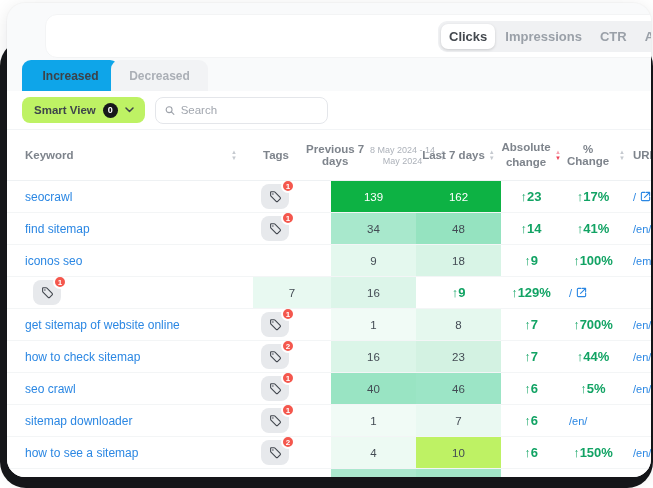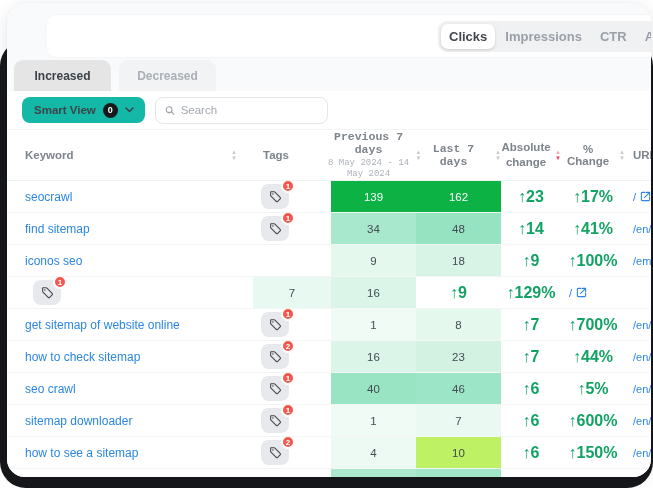--- a/index.html
+++ b/index.html
@@ -32,28 +32,28 @@
     font-size:13px; font-weight:600; color:#9aa0a8;
     padding:5px 8px; border-radius:7px; cursor:default; white-space:nowrap;
   }
   .seg-active { background:#ffffff; color:#43484e; box-shadow:0 1px 3px rgba(0,0,0,.16); }
   
   .tab {
     position:absolute; top:57px; height:31px; width:97px;
     display:flex; align-items:center; justify-content:center;
     font-size:12px; font-weight:600; border-radius:9px 9px 0 0;
   }
-  .tab-on  { left:7px; background:#e5e5e5; color:#3c4248; }
-  .tab-off { left:112px; background:#f2f3f5; color:#abafb6; }
+  .tab-on  { left:15px; background:#0ea5e9; color:#3c4248; }
+  .tab-off { left:104px; background:#f2f3f5; color:#abafb6; }
   
   .panel { position:absolute; left:0; right:0; top:88px; bottom:0; background:#ffffff; }
   .filters { height:38px; display:flex; align-items:center; gap:10px; padding-left:15px; }
   .smart-view {
     height:26px; display:inline-flex; align-items:center; gap:7px;
-    background:#14b8a6; border:none; border-radius:8px; padding:0 11px 0 12px;
+    background:#bef264; border:none; border-radius:8px; padding:0 11px 0 12px;
     font-family:inherit; font-size:11.5px; font-weight:700; color:#3e444b; cursor:pointer;
   }
   .sv-badge {
     width:15px; height:15px; border-radius:50%; background:#17181b; color:#fff;
     font-size:9px; font-weight:700; display:flex; align-items:center; justify-content:center;
   }
   .search-box {
     width:173px; height:27px; background:#fff; border:1px solid #e4e6ea; border-radius:8px;
     display:flex; align-items:center; gap:6px; padding:0 9px;
   }
@@ -67,21 +67,21 @@
     display:grid; padding-left:18px;
     grid-template-columns: 228px 78px 85px 85px 60px 64px 1fr;
   }
   .thead {
     height:52px; align-items:center; color:#7e848c; font-size:11.5px; font-weight:600;
     border-top:1px solid #f2f4f6; border-bottom:1px solid #eef1f3;
   }
   .th-keyword { display:flex; justify-content:space-between; align-items:center; padding-right:16px;gap:12px; }
   .th-tags { padding-left:10px; }
   .th-center { display:flex; align-items:center; justify-content:center; gap:4px; text-align:center; }
-  .th-stack { display:flex; flex-direction:column; align-items:center;font-family:Liberation Mono, monospace; }
+  .th-stack { display:flex; flex-direction:row; align-items:center; }
   .range { font-size:9px; color:#adb2ba; font-weight:400; width:86px; line-height:1.25; margin-top:2px; }
   .abs-label { width:54px; line-height:1.3; text-align:center; }
   .th-url { padding-left:8px; }
   .sort { display:inline-flex; flex-direction:column; font-size:6px; line-height:5px; gap:1px; color:#c5c9cf; cursor:pointer; }
   .sort i { font-style:normal; height:5px; }
   .sort-active i:first-child { color:#f6a3b0; }
   .sort-active i:last-child  { color:#ee4257; }
   .trow { height:32px; border-bottom:1px solid #f3f5f6; align-items:stretch; }
   .cell { display:flex; align-items:center; overflow:hidden; }
   .kw { color:var(--link,#2b87e3); font-size:12px; font-weight:500; text-decoration:none; white-space:nowrap; cursor:pointer; }
@@ -93,21 +93,21 @@
   .tag-badge {
     position:absolute; top:-5px; right:-6px; min-width:14px; height:14px; padding:0 2px;
     border-radius:8px; background:var(--badge,#f4574d); color:#fff; border:2px solid #fff;
     font-size:8px; font-weight:700; display:flex; align-items:center; justify-content:center;
   }
   .heat {
     width:100%; height:calc(100% + 1px); margin-bottom:-1px;
     display:flex; align-items:center; justify-content:center;
     font-size:11.5px; font-weight:500; color:#434b54;
   }
-  .c-abs, .c-pct { justify-content:center; color:var(--pos,#12a364); font-weight:600; font-size:16px; white-space:nowrap; }
+  .c-abs, .c-pct { justify-content:center; color:var(--pos,#12a364); font-weight:600; font-size:13px; white-space:nowrap; }
   .c-url { gap:4px; padding-left:8px; white-space:nowrap; }
   .url { color:var(--link,#2b87e3); font-size:11px; font-weight:500; text-decoration:none; cursor:pointer; }
   .ext { flex:0 0 auto; cursor:pointer; }
 </style>
 </head>
 <body>
 
 <div class="frame"></div>
 
 <div class="card">
@@ -390,21 +390,20 @@
         <span class="tag-badge">1</span>
       </div>
     </div>
     <div class="cell" style="padding:0">
       <div class="heat" style="background: rgb(241, 251, 246);">1</div>
     </div>
     <div class="cell" style="padding:0">
       <div class="heat" style="background: rgb(234, 249, 242);">7</div>
     </div>
     <div class="cell c-abs">↑6</div>
-    <div class="cell c-pct">↑600%</div>
     <div class="cell c-url">
       <a class="url">/en/</a>
 
     </div>
   </div>
 
   <div class="grid-cols trow">
     <div class="cell">
       <a class="kw">how to see a sitemap</a>
     </div>

